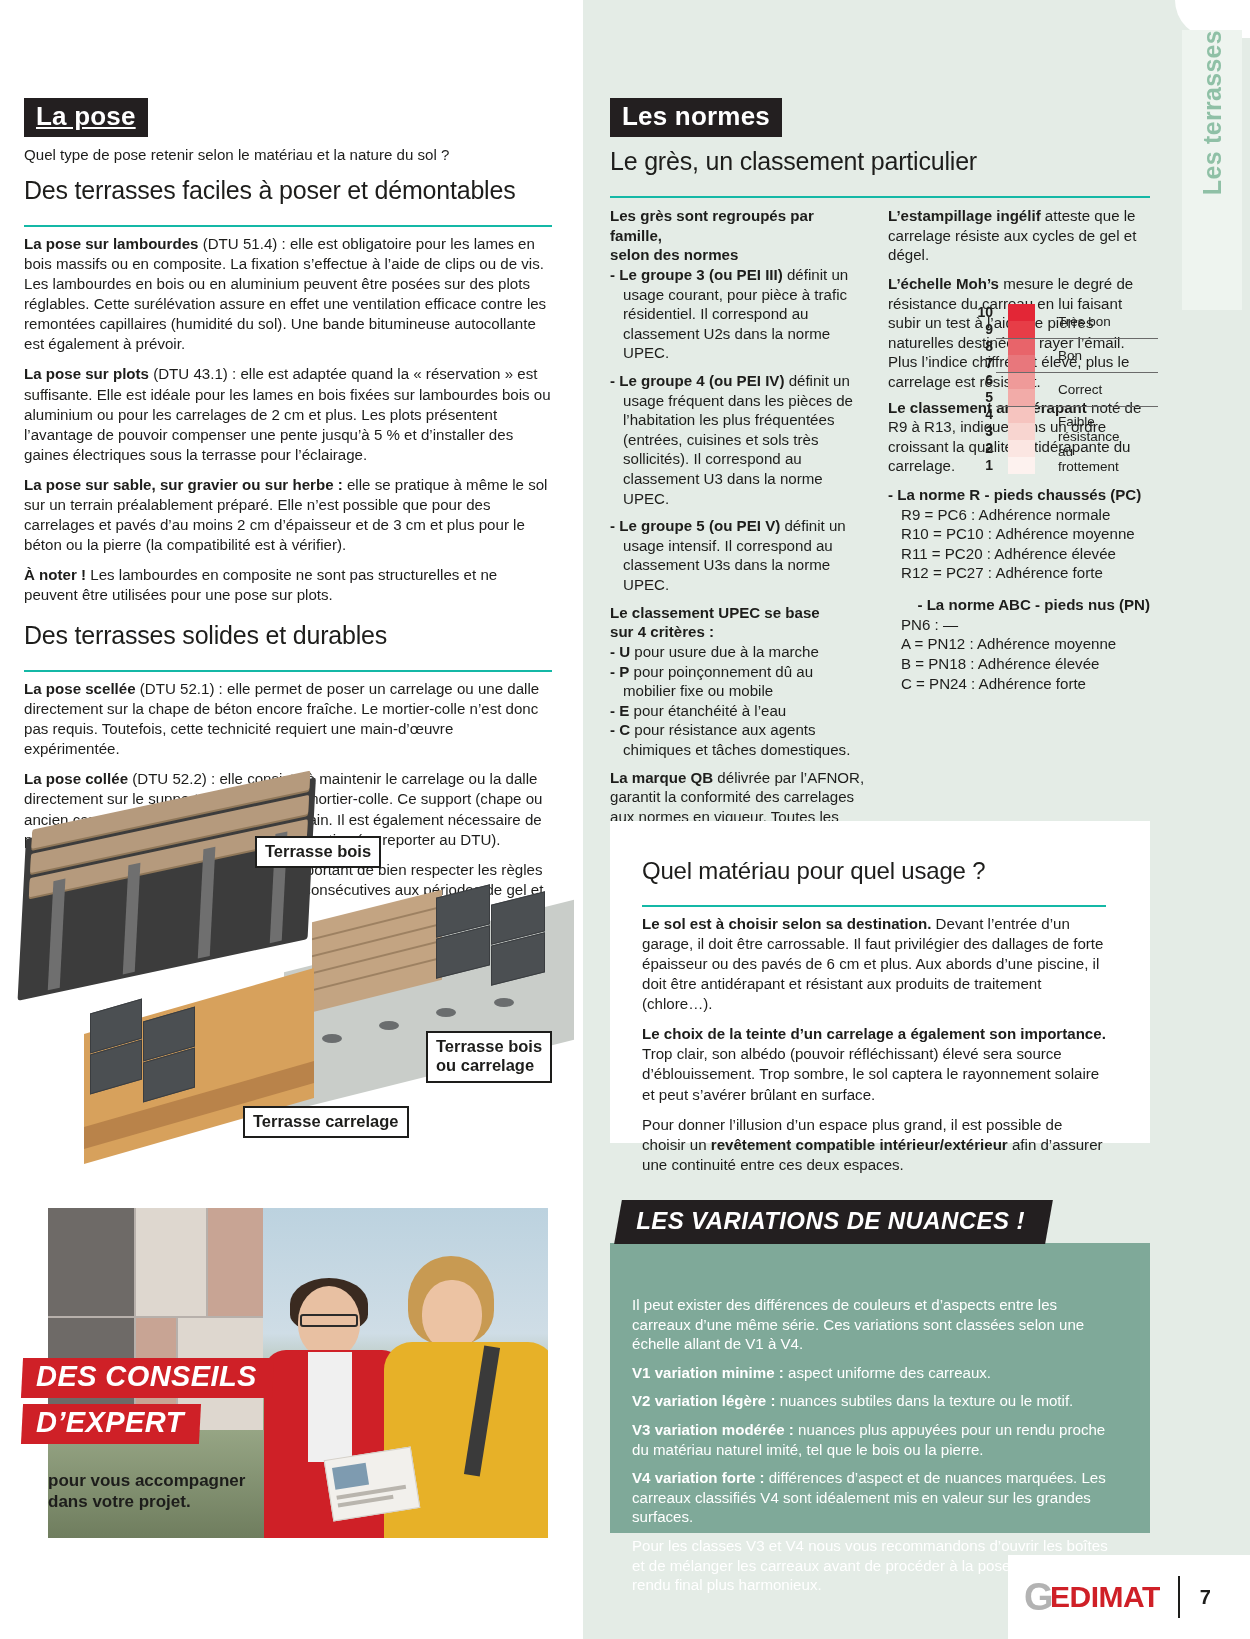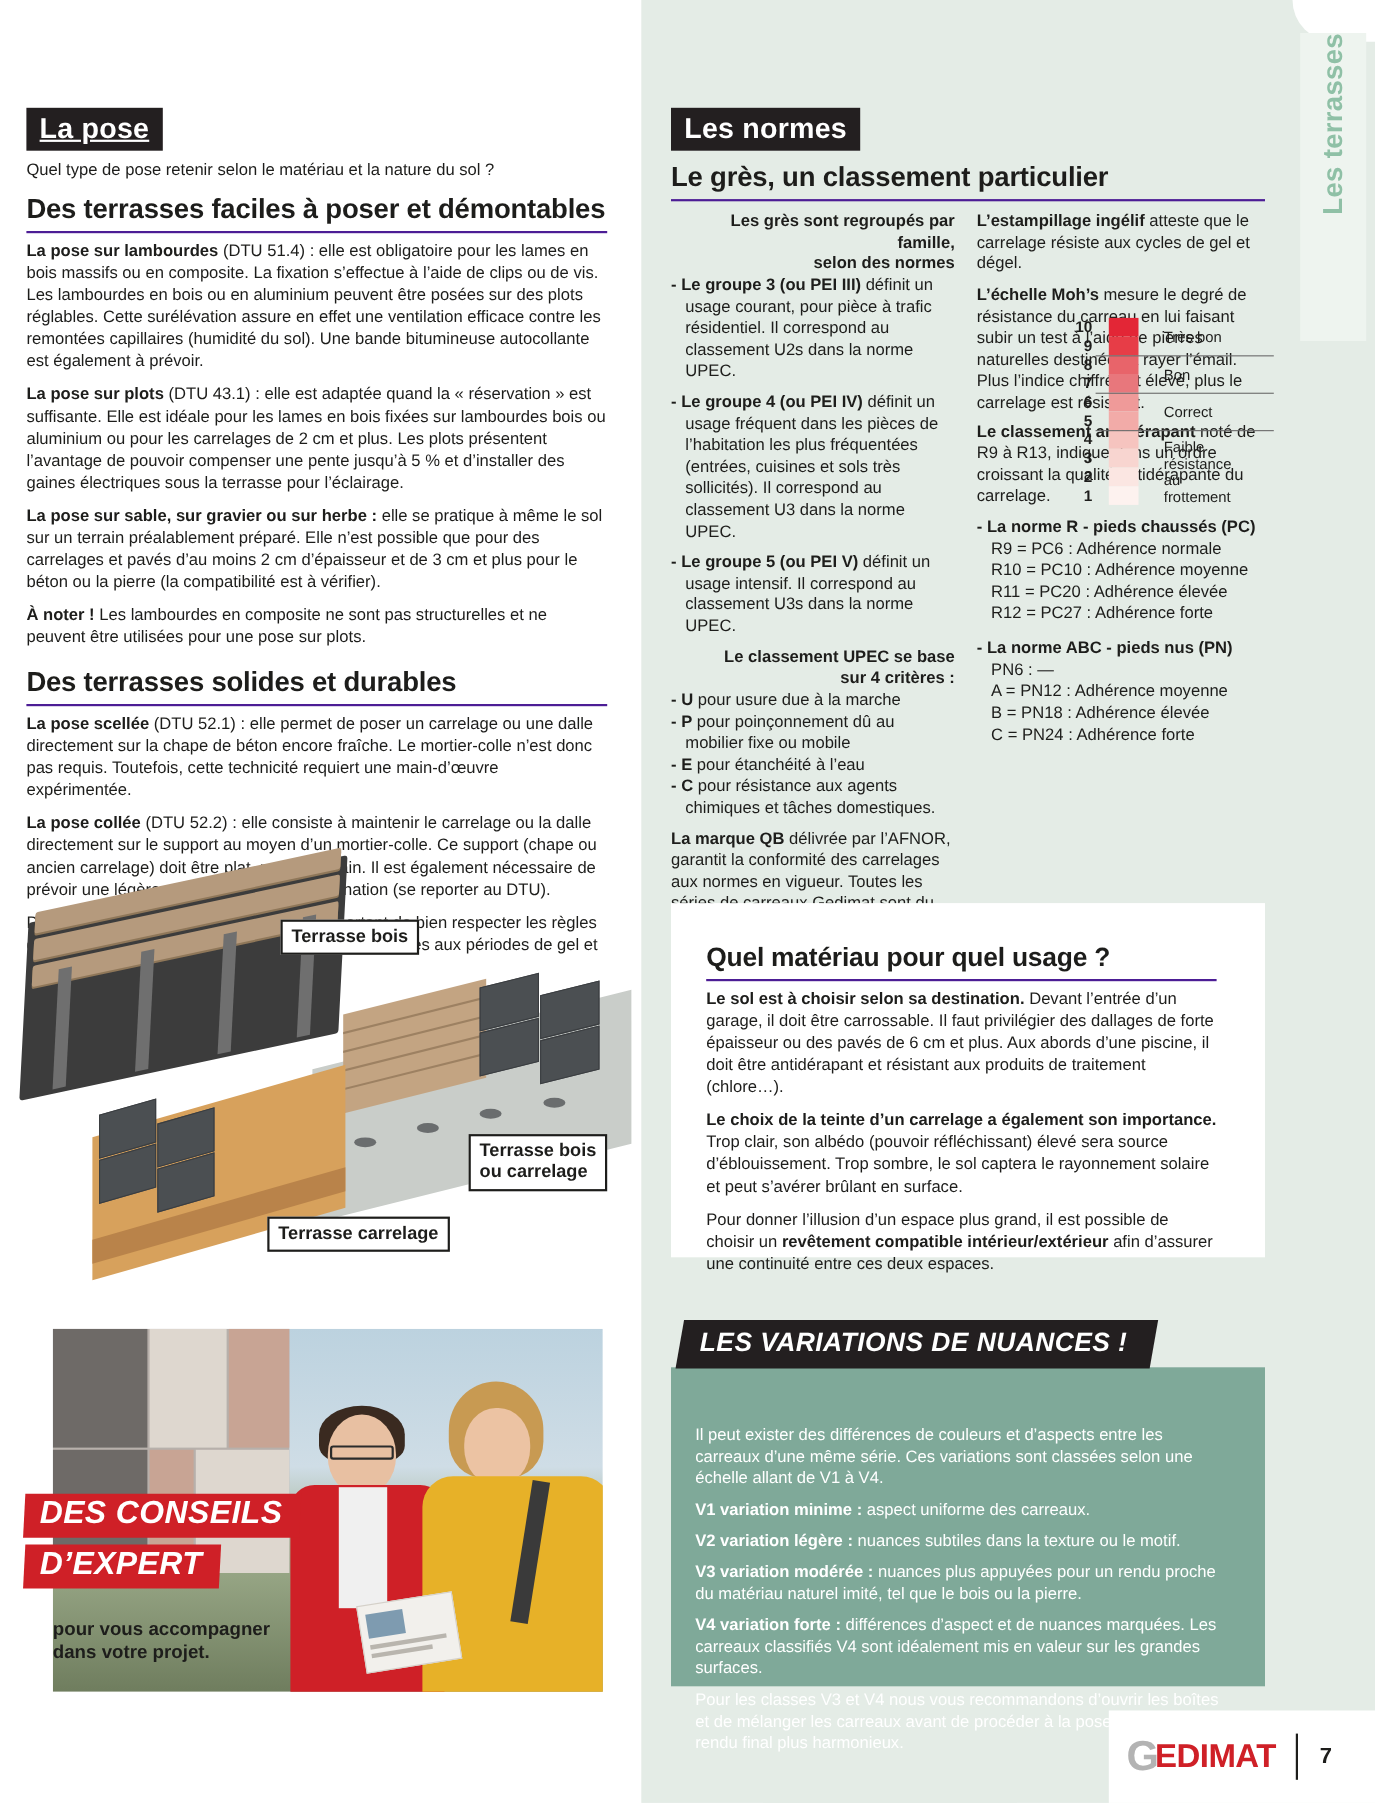--- a/index.html
+++ b/index.html
@@ -31,22 +31,22 @@
     background: #ffffff; border-bottom-left-radius: 40px;
   }
 
   
   .tag {
     display: inline-block; background: #231f20; color: #ffffff;
     font-weight: bold; padding: 4px 12px 6px 12px; font-size: 26px;
     letter-spacing: .2px; line-height: 1.12;
   }
   h2.sub {
-    font-size: 25px; font-weight: bold; color: #1d1d1b;
-    border-bottom: 2px solid #4c1d95; padding-bottom: 5px; margin-bottom: 7px;
+    font-size: 25px; font-weight: normal; color: #1d1d1b;
+    border-bottom: 2px solid #14b8a6; padding-bottom: 20px; margin-bottom: 7px;
     letter-spacing: -.2px;
   }
   p.body {
     font-size: 15.1px; line-height: 1.33; color: #1d1d1b; margin-bottom: 10px;
     text-align: left;
   }
   p.body b, .bold { font-weight: bold; }
 
   
   .col-left { position: absolute; left: 24px; top: 98px; width: 528px; }
@@ -150,21 +150,21 @@
   .two-col .c1 { width: 258px; }
   .two-col .c2 { width: 262px; }
   .tight { font-size: 15.1px; line-height: 1.3; color:#1d1d1b; }
   .tight p { margin-bottom: 9px; }
   ul.dash { list-style: none; }
   ul.dash li {
     font-size: 15.1px; line-height: 1.3; color: #1d1d1b;
     padding-left: 13px; text-indent: -13px; margin-bottom: 8px;
   }
   ul.dash li.compact { margin-bottom: 0; }
-  .nomb { margin-bottom: 0 !important; text-align: right; }
+  .nomb { margin-bottom: 0 !important; }
 
   
   .moh { display: flex; margin: 6px 0 10px 0; }
   .moh .nums { width: 26px; display:flex; flex-direction:column; align-items:flex-end; }
   .moh .nums div {
     height: 17px; font-size: 14px; font-weight: bold; line-height: 17px; color:#1d1d1b;
   }
   .moh .bar { width: 27px; display:flex; flex-direction:column; }
   .moh .bar div { height: 17px; }
   .moh .legend { position: relative; width: 108px; }
@@ -418,21 +418,21 @@
         <ul class="dash">
           <li class="compact"><b>- La norme R - pieds chaussés (PC)</b></li>
         </ul>
         <div style="padding-left:13px;">
           <div>R9 = PC6 : Adhérence normale</div>
           <div>R10 = PC10 : Adhérence moyenne</div>
           <div>R11 = PC20 : Adhérence élevée</div>
           <div>R12 = PC27 : Adhérence forte</div>
         </div>
 
-        <ul class="dash" style="margin-top:12px;">
+        <ul class="dash" style="margin-top:12px;text-align:right;">
           <li class="compact"><b>- La norme ABC - pieds nus (PN)</b></li>
         </ul>
         <div style="padding-left:13px;">
           <div>PN6 : —</div>
           <div>A = PN12 : Adhérence moyenne</div>
           <div>B = PN18 : Adhérence élevée</div>
           <div>C = PN24 : Adhérence forte</div>
         </div>
       </div>
     </div>

